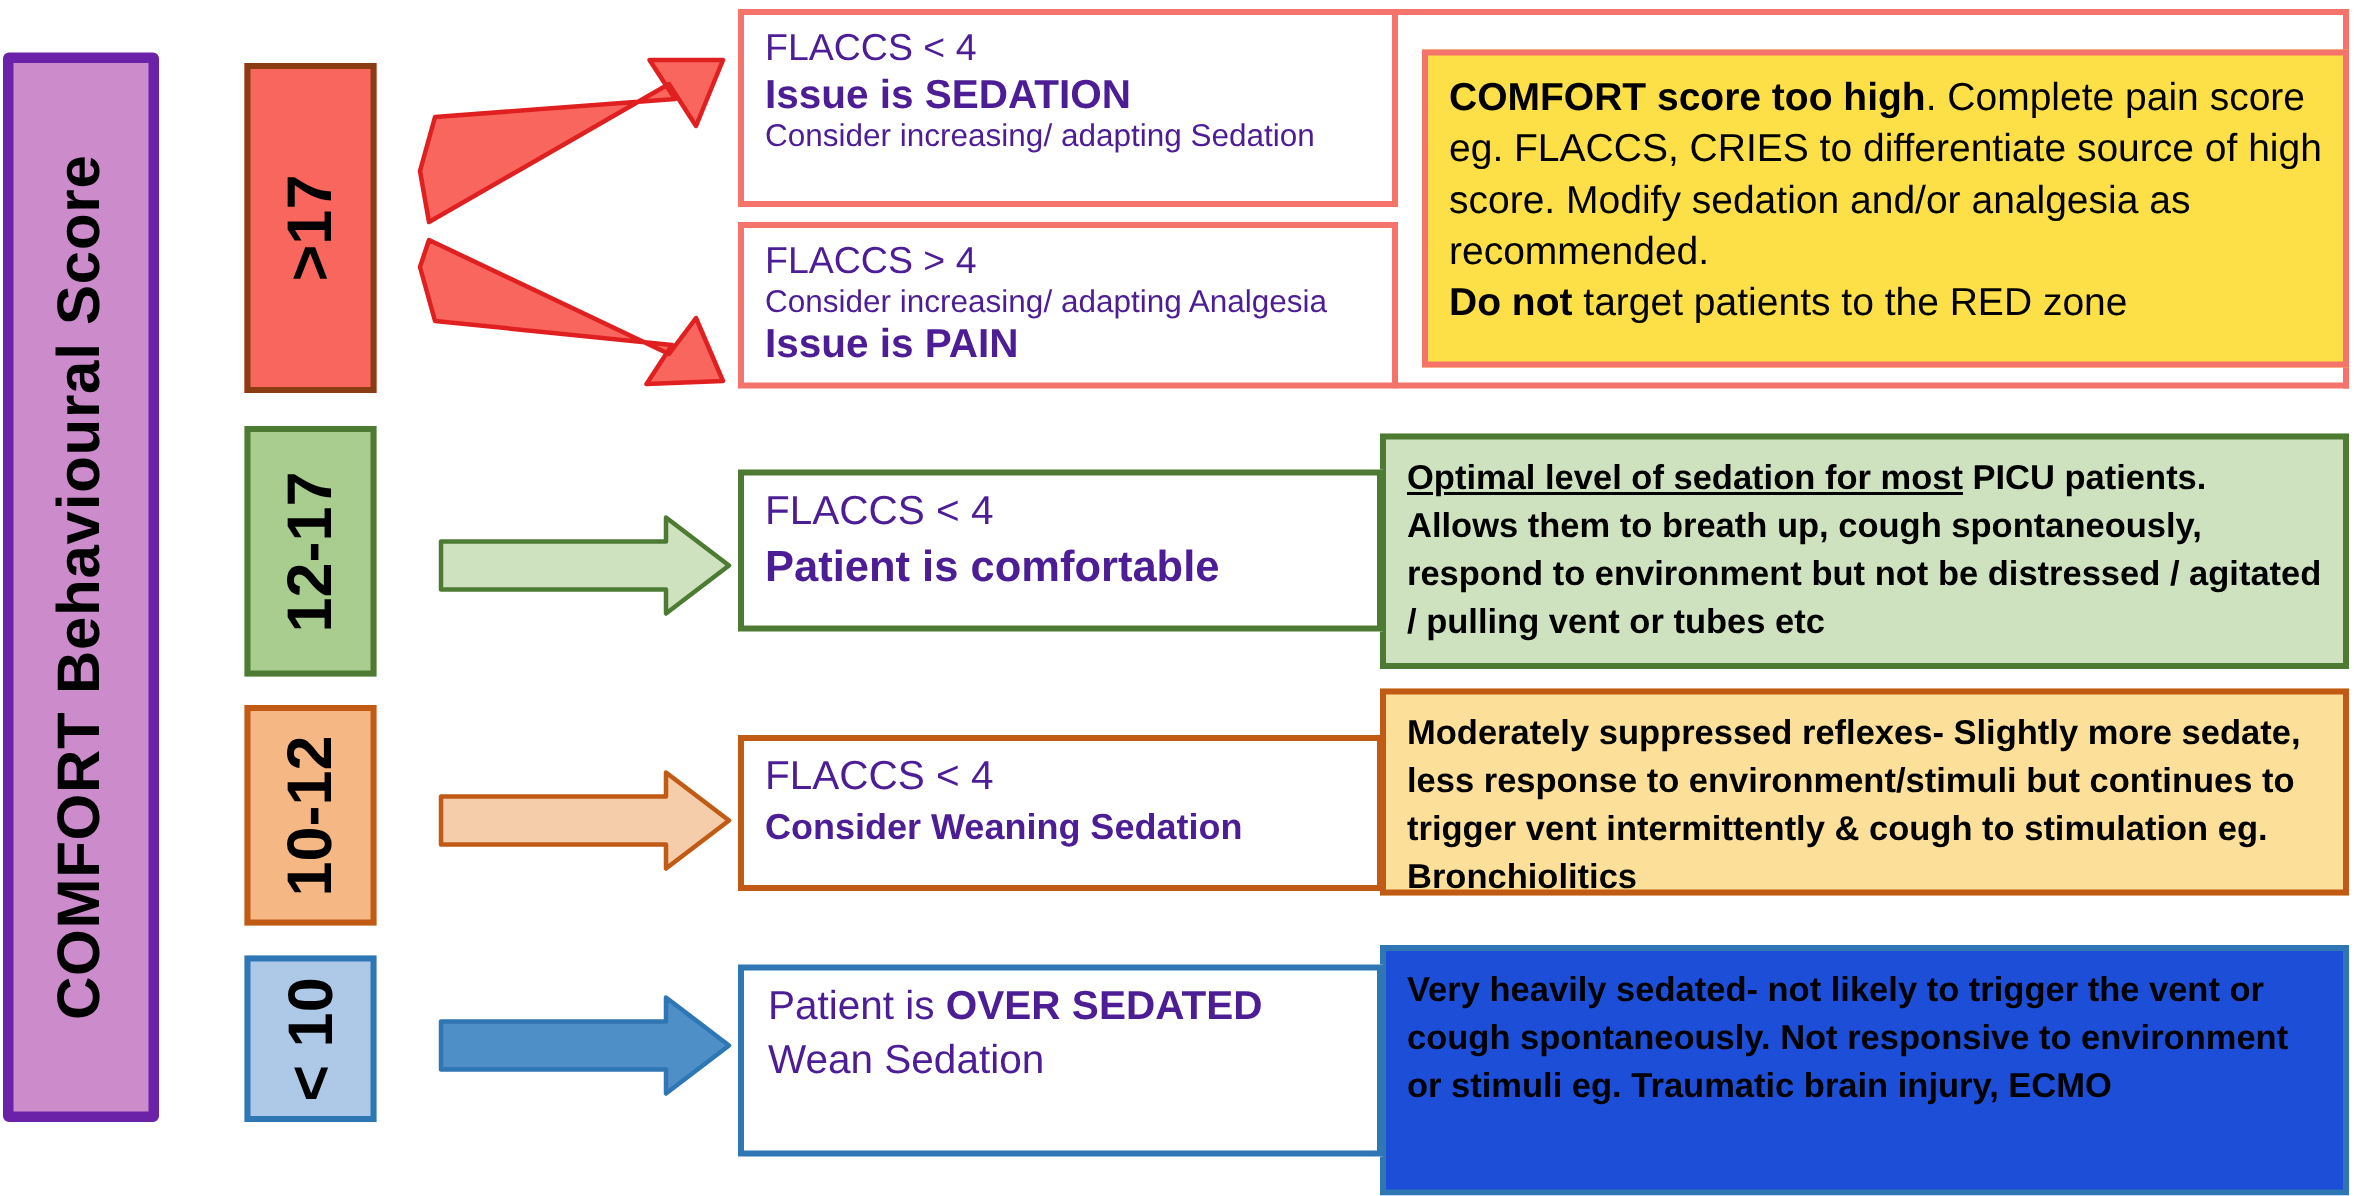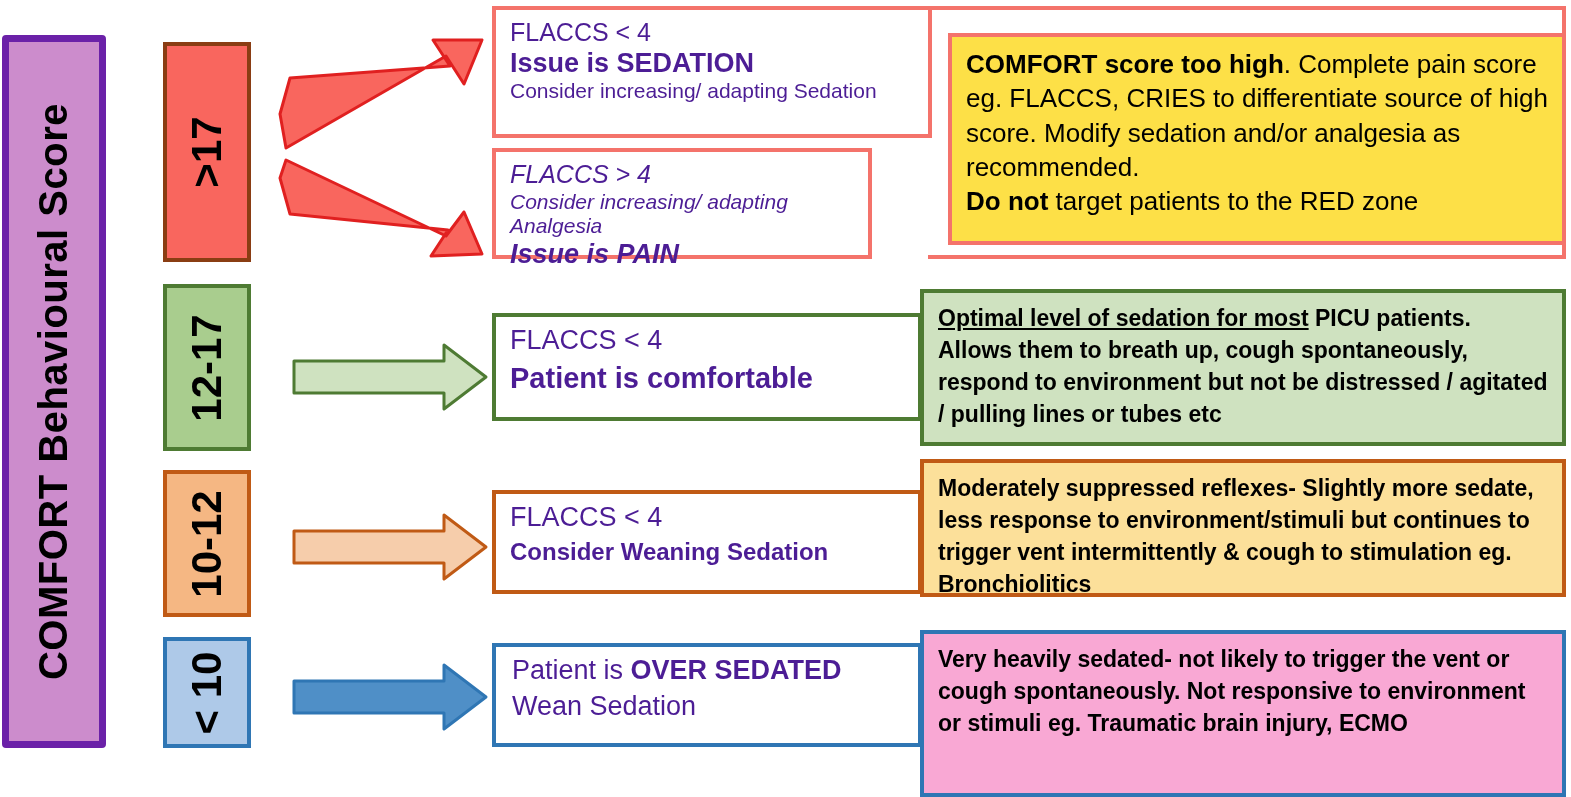--- a/index.html
+++ b/index.html
@@ -83,42 +83,42 @@
     color: #4c1d95;
     line-height: 1.18;
   }
   .ln.l-reg  { font-size: 25px; font-weight: 400; }
   .ln.l-bold { font-size: 27px; font-weight: 700; }
   .ln.l-sm   { font-size: 21px; font-weight: 400; }
   .ln.l-big  { font-size: 27px; font-weight: 400; }
   .ln.l-big b { font-weight: 700; }
 
   .box-sed  { left:492px; top:6px;   width:440px; height:132px; border-color:#f4736b; }
-  .box-pain { left:492px; top:148px; width:380px; height:111px; border-color:#f4736b;font-style:italic; }
+  .box-pain { left:492px; top:148px; width:440px; height:111px; border-color:#f4736b; }
   .box-comf { left:492px; top:313px; width:430px; height:108px; border-color:#4e7b33; }
   .box-wean { left:492px; top:490px; width:430px; height:104px; border-color:#c05a15; }
-  .box-over { left:492px; top:643px; width:430px; height:104px; border-color:#2f76b4;padding-left:16px; }
+  .box-over { left:492px; top:643px; width:430px; height:128px; border-color:#2f76b4;padding-left:16px; }
 
   
   .panel {
     position: absolute;
     box-sizing: border-box;
     border-width: 4px;
     border-style: solid;
     padding: 10px 14px;
     z-index: 3;
   }
   .panel p {
     margin: 0;
     color: #000000;
   }
   .panel.p-red   { left:948px;  top:33px;  width:618px; height:212px; background:#fde047; border-color:#f4736b; }
   .panel.p-green { left:920px;  top:289px; width:646px; height:157px; background:#cfe2c0; border-color:#4e7b33; }
   .panel.p-amber { left:920px;  top:459px; width:646px; height:138px; background:#fce09a; border-color:#c05a15; }
-  .panel.p-blue  { left:920px;  top:630px; width:646px; height:167px; background:#f9a8d4; border-color:#2f76b4; }
+  .panel.p-blue  { left:920px;  top:630px; width:646px; height:167px; background:#1d4ed8; border-color:#2f76b4; }
 
   .p-red p   { font-size: 26px; line-height: 1.32; font-weight: 400; }
   .p-green p, .p-amber p, .p-blue p { font-size: 23px; line-height: 1.39; font-weight: 700; }
   .panel b { font-weight: 700; }
   .panel u { text-decoration: underline; }
   .red-frame-top {
     position: absolute;
     left: 928px; top: 6px; width: 638px; height: 253px;
     border: 4px solid #f4736b;
     border-left: none;
@@ -201,21 +201,21 @@
   <div class="action-box box-over">
     <div class="ln l-big"><span>Patient is </span><b>OVER SEDATED</b></div>
     <div class="ln l-big" style="margin-top:4px;">Wean Sedation</div>
   </div>
 
   <div class="panel p-red">
     <p><b>COMFORT score too high</b><span>. Complete pain score eg. FLACCS, CRIES to differentiate source of high score. Modify sedation and/or analgesia as recommended.</span><br><b>Do not</b><span> target patients to the RED zone</span></p>
   </div>
 
   <div class="panel p-green">
-    <p><u>Optimal level of sedation for most</u><span> PICU patients. Allows them to breath up, cough spontaneously, respond to environment but not be distressed / agitated / pulling lines or tubes etc</span></p>
+    <p><u>Optimal level of sedation for most</u><span> PICU patients. Allows them to breath up, cough spontaneously, respond to environment but not be distressed / agitated / pulling vent or tubes etc</span></p>
   </div>
 
   <div class="panel p-amber">
     <p>Moderately suppressed reflexes- Slightly more sedate, less response to environment/stimuli but continues to trigger vent intermittently &amp; cough to stimulation eg. Bronchiolitics</p>
   </div>
 
   <div class="panel p-blue">
     <p>Very heavily sedated- not likely to trigger the vent or cough spontaneously. Not responsive to environment or stimuli eg. Traumatic brain injury, ECMO</p>
   </div>
 

